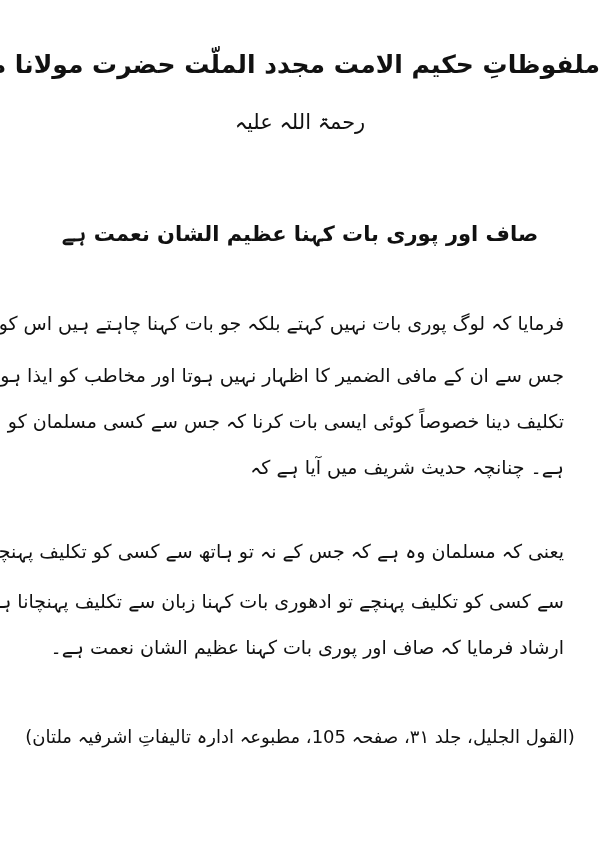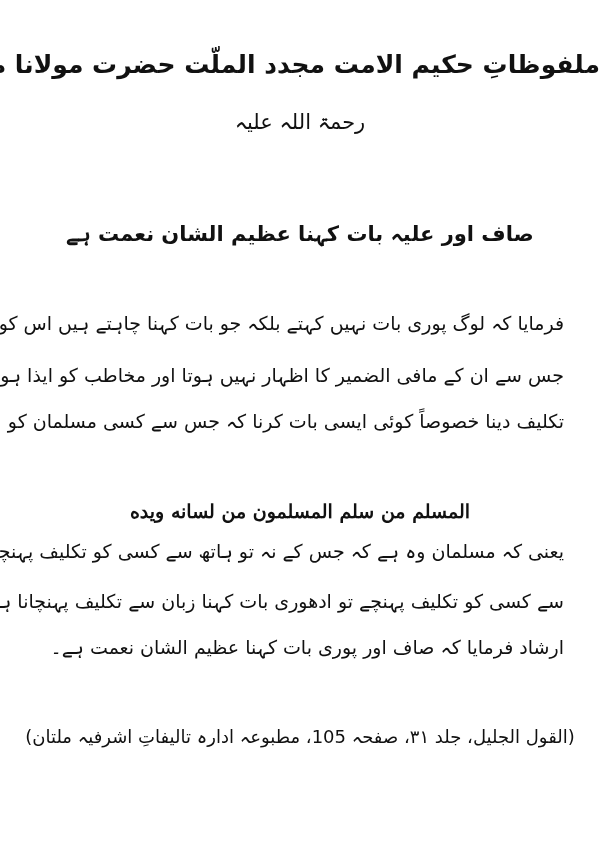--- a/index.html
+++ b/index.html
@@ -19,26 +19,26 @@
   .arabic { font-size: 19px; font-weight: bold; font-family: "DejaVu Serif", serif; }
   .ref { font-size: 18px; }
 </style>
 </head>
 <body>
 
 <div class="page">
   <div class="line center title" style="top:50px;">ملفوظاتِ حکیم الامت مجدد الملّت حضرت مولانا محمد اشرف علی تھانوی</div>
   <div class="line center subtitle" style="top:110px;">رحمۃ اللہ علیہ</div>
 
-  <div class="line center heading" style="top:222px;">صاف اور علیہ بات کہنا عظیم الشان نعمت ہے</div>
+  <div class="line center heading" style="top:222px;">صاف اور پوری بات کہنا عظیم الشان نعمت ہے</div>
 
   <div class="line just body" style="top:312px;">فرمایا کہ لوگ پوری بات نہیں کہتے بلکہ جو بات کہنا چاہتے ہیں اس کو ادھورا کہتے ہیں</div>
   <div class="line just body" style="top:364px;">جس سے ان کے مافی الضمیر کا اظہار نہیں ہوتا اور مخاطب کو ایذا ہوتی ہے۔ تو کسی کو بلاوجہ</div>
   <div class="line just body" style="top:410px;">تکلیف دینا خصوصاً کوئی ایسی بات کرنا کہ جس سے کسی مسلمان کو ایذا ہو کب مناسب</div>
+  <div class="line right body" style="top:456px;">ہے۔ چنانچہ حدیث شریف میں آیا ہے کہ</div>
 
-  <div class="line center arabic" style="top:500px;">المسلم من سلم المسلمون من لسانه ویده</div>
 
   <div class="line just body" style="top:540px;">یعنی کہ مسلمان وہ ہے کہ جس کے نہ تو ہاتھ سے کسی کو تکلیف پہنچے اور نہ اس کی زبان</div>
   <div class="line just body" style="top:590px;">سے کسی کو تکلیف پہنچے تو ادھوری بات کہنا زبان سے تکلیف پہنچانا ہے۔ اسی سلسلہ میں</div>
   <div class="line right body" style="top:636px;">ارشاد فرمایا کہ صاف اور پوری بات کہنا عظیم الشان نعمت ہے۔</div>
 
   <div class="line center ref" style="top:726px;">(القول الجلیل، جلد ۳۱، صفحہ 105، مطبوعہ ادارہ تالیفاتِ اشرفیہ ملتان)</div>
 </div>
 
 </body></html>

